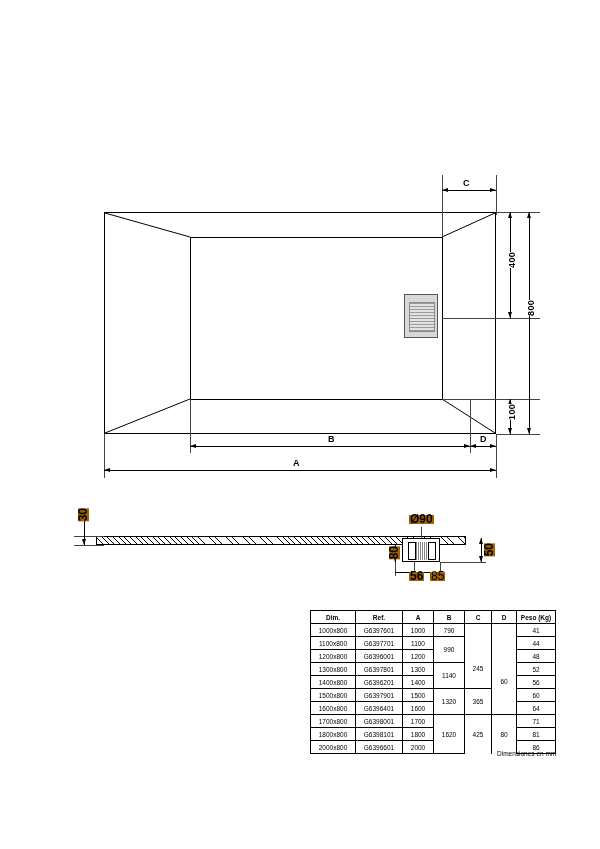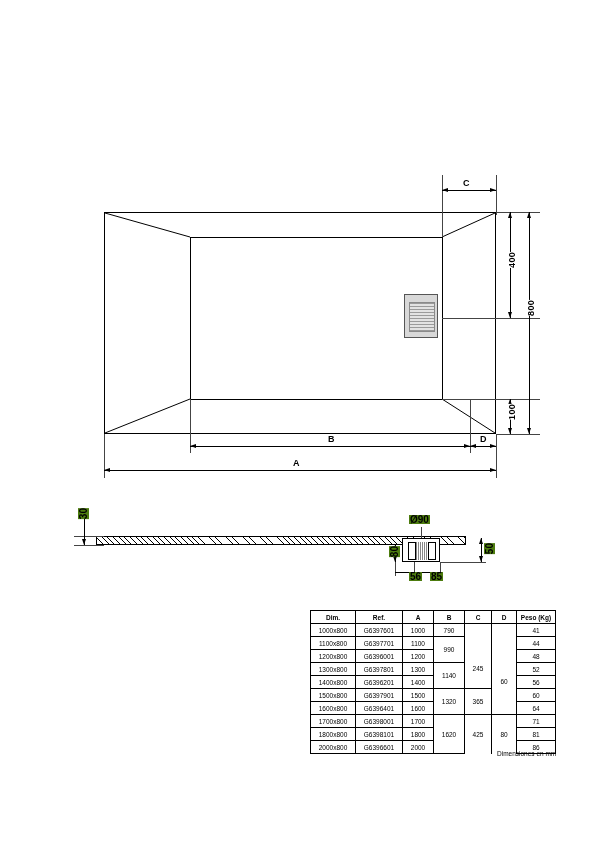--- a/index.html
+++ b/index.html
@@ -38,23 +38,23 @@
     background: #fff;
     padding: 0 2px;
     line-height: 10px;
   }
   .dimlabel.vert {
     writing-mode: vertical-rl;
     transform: rotate(180deg);
   }
   .smalltxt {
     position: absolute;
-    font-size: 10px;
+    font-size: 12px;
     line-height: 9px;
-    background: #4d7c0f;
+    background: #a16207;
     padding: 0 1px;
   }
   .smalltxt.vert {
     writing-mode: vertical-rl;
     transform: rotate(180deg);
   }
 
   
   .arrow-l, .arrow-r {
     position: absolute;
@@ -278,21 +278,21 @@
     <div class="ln-v" style="left:481px; top:538px; height:24px;"></div>
     <div class="arrow-u" style="left:478.5px; top:538px;"></div>
     <div class="arrow-d" style="left:478.5px; top:556px;"></div>
     <div class="smalltxt vert" style="left:484px; top:543px; font-weight:bold;">50</div>
 
     <div class="ln-v-thin" style="left:395px; top:562px; height:14px;"></div>
     <div class="ln-v-thin" style="left:414px; top:562px; height:14px;"></div>
     <div class="ln-v-thin" style="left:440px; top:562px; height:14px;"></div>
     <div class="ln-h" style="left:395px; top:572px; width:45px;"></div>
     <div class="smalltxt" style="left:409px; top:572px; font-weight:bold;">56</div>
-    <div class="smalltxt" style="left:430px; top:572px; font-weight:bold;">85</div>
+    <div class="smalltxt" style="left:430px; top:572px; font-weight:normal;">85</div>
 
   </div>
 
   <table id="spec-table">
     <thead>
       <tr>
         <th class="colw-dim">Dim.</th>
         <th class="colw-ref">Ref.</th>
         <th class="colw-a">A</th>
         <th class="colw-b">B</th>

